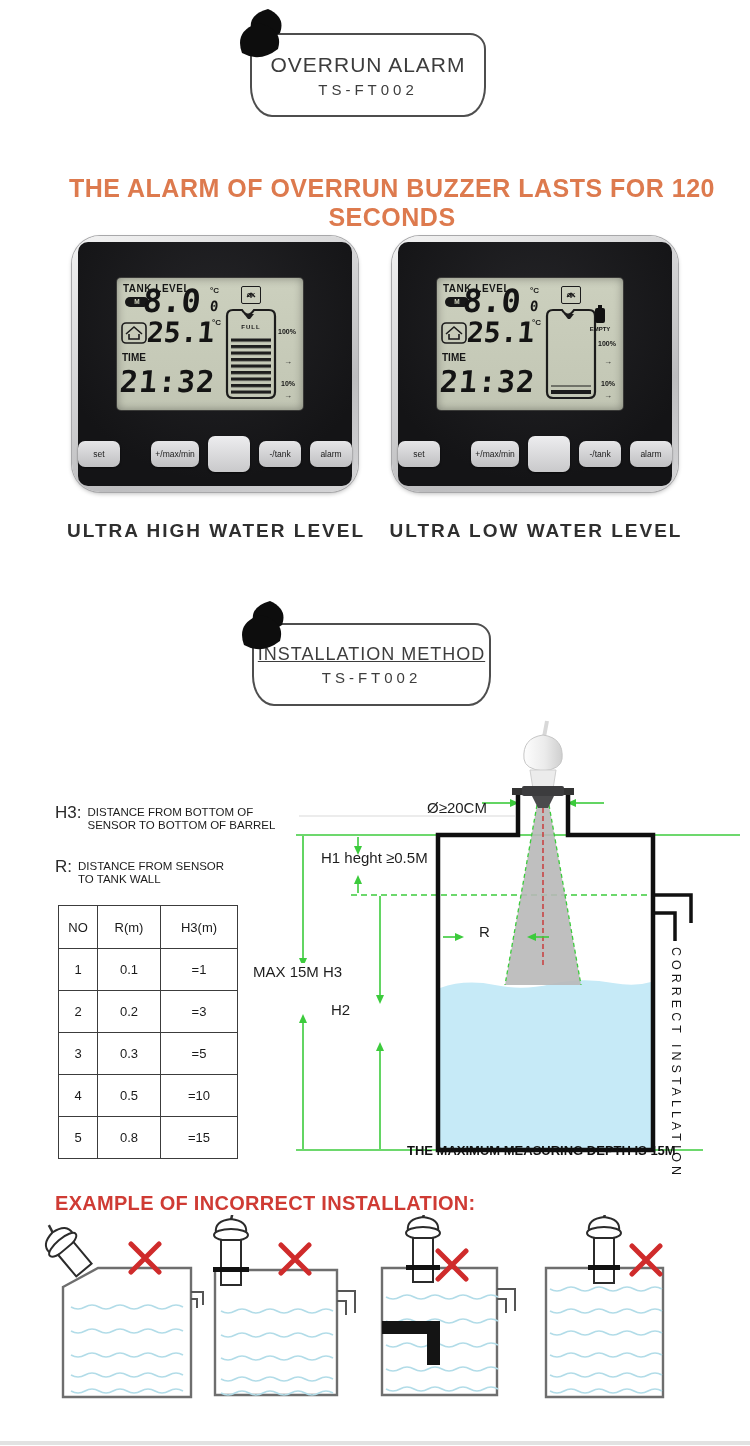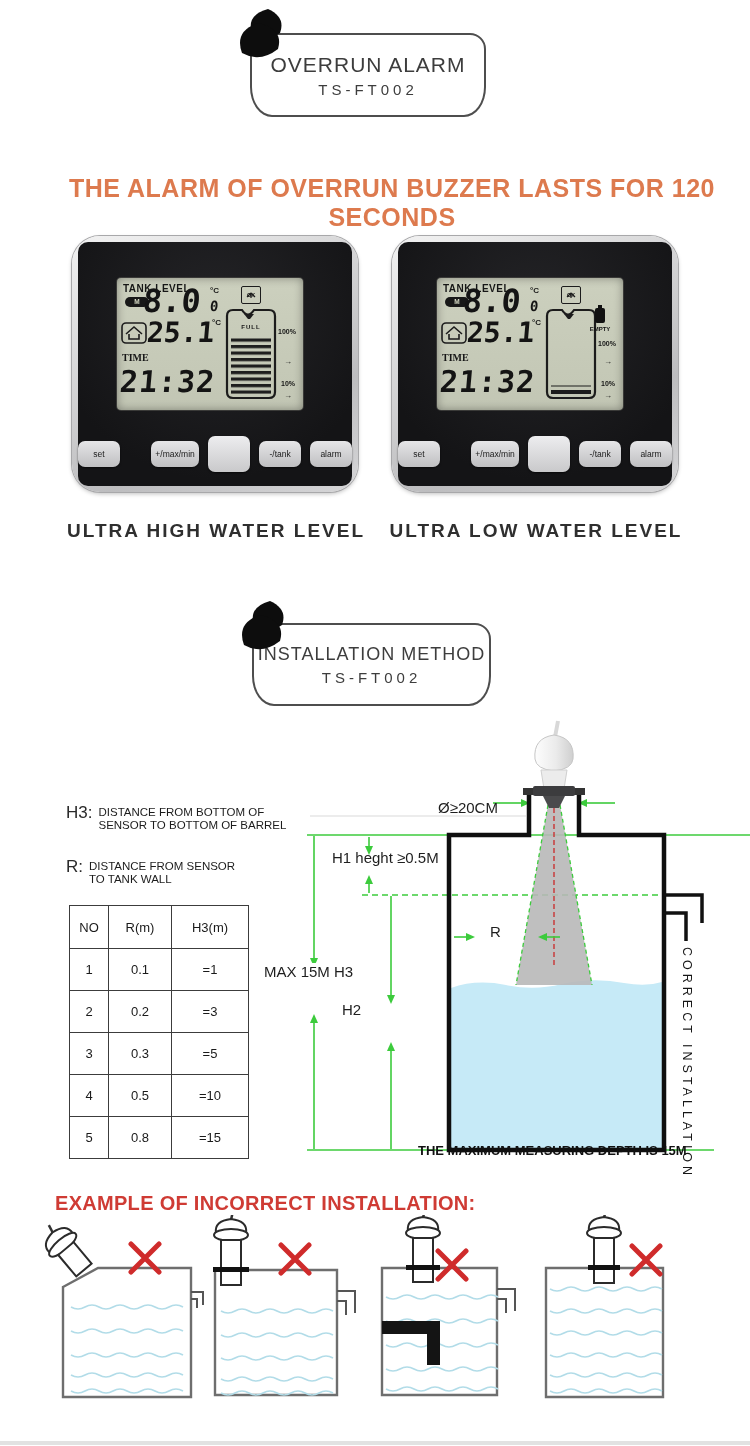--- a/index.html
+++ b/index.html
@@ -31,21 +31,21 @@
   .seg{font-family:"DejaVu Sans Mono",monospace;font-weight:bold;color:#141414;transform:skewX(-5deg);}
   .tank-label{left:6px;top:5px;font-size:10px;font-weight:bold;color:#161616;letter-spacing:.5px;}
   .m-badge{left:8px;top:19px;width:24px;height:10px;background:#181818;color:#d7dbc6;
            font-size:6.5px;font-weight:bold;text-align:center;line-height:10px;border-radius:5px;}
   .lvl{left:26px;top:4px;font-size:32px;}
   .lvl-deg{left:93px;top:8px;font-size:8px;font-weight:bold;color:#161616;}
   .lvl-sub{left:93px;top:20px;font-size:14px;}
   .house-icon{left:4px;top:42px;}
   .temp{left:30px;top:38px;font-size:28px;}
   .temp-deg{left:95px;top:40px;font-size:8px;font-weight:bold;color:#161616;}
-  .time-label{left:5px;top:74px;font-size:10px;font-weight:bold;color:#161616;font-family:Liberation Serif, serif;}
+  .time-label{left:5px;top:74px;font-size:10px;font-weight:bold;color:#161616;}
   .time{left:3px;top:86px;font-size:30px;letter-spacing:1px;}
   .ok-box{left:124px;top:8px;width:18px;height:16px;border:1.5px solid #1c1c1c;border-radius:2px;
           display:flex;flex-direction:column;align-items:center;justify-content:center;gap:1px;}
   .ok-box span{position:static;font-size:5.5px;font-weight:bold;color:#141414;}
   .bottle{left:102px;top:28px;}
   .full-lbl{left:102px;top:46px;width:64px;text-align:center;font-size:6px;font-weight:bold;color:#141414;letter-spacing:1px;}
   .pct{font-size:7px;font-weight:bold;color:#141414;}
   .pct-top{left:161px;top:50px;}
   .pct-bot{left:164px;top:102px;}
   .scale-arrow{width:10px;height:8px;font-size:8px;line-height:8px;color:#141414;}
@@ -58,21 +58,21 @@
         align-items:center;gap:9px;}
   .btn{height:26px;border-radius:7px;background:linear-gradient(180deg,#e6e6e8,#bfbfc1);
        box-shadow:0 1px 2px rgba(0,0,0,.6);font-size:8.5px;color:#1a1a1a;
        display:flex;align-items:center;justify-content:center;}
   .b1,.b4,.b5{width:52px;} .b2{width:60px;margin-left:22px;}
   .b3{width:52px;height:36px;background:linear-gradient(180deg,#ededef,#c9c9cb);}
   .caption{position:absolute;top:520px;width:322px;text-align:center;font-size:19px;
            font-weight:bold;letter-spacing:2px;color:#2f2f2f;}
 
   
-  .diagram{position:absolute;left:14px;top:715px;width:635px;height:475px;}
+  .diagram{position:absolute;left:3px;top:715px;width:635px;height:475px;}
   .diagram .dsvg{position:absolute;left:0;top:0;}
   .def-row{position:absolute;display:flex;gap:6px;align-items:flex-start;}
   .def-term{font-size:17px;color:#2a2a2a;}
   .def-desc{font-size:11.5px;line-height:13px;color:#1c1c1c;white-space:pre-line;padding-top:3px;}
   .spec{position:absolute;left:55px;top:190px;border-collapse:collapse;}
   .spec td,.spec th{border:1px solid #3c3c3c;font-size:13px;font-weight:normal;
                     text-align:center;color:#1a1a1a;padding:0;}
   .spec th{height:42px;} .spec td{height:41px;}
   .c1{width:38px;} .c2{width:62px;} .c3{width:76px;}
   .dlabel{position:absolute;font-size:15px;color:#1e1e1e;white-space:nowrap;}
@@ -211,21 +211,21 @@
   </div>
 
   <div class="caption" style="left:375px;">ULTRA LOW WATER LEVEL</div>
   <div class="caption" style="left:55px;">ULTRA HIGH WATER LEVEL</div>
 
   <div class="badge" style="left:252px;top:623px;width:235px;height:79px;">
     <svg class="leaf" style="left:-14px;top:-26px;" width="66" height="58" viewBox="0 0 66 58">
       <path d="M14 26 Q8 8 30 2 Q48 10 42 26 Q28 36 14 26 Z" fill="#0d0d0d"></path>
       <path d="M4 46 Q-4 24 20 16 Q46 22 40 42 Q22 56 4 46 Z" fill="#0d0d0d"></path>
     </svg>
-    <div class="b-title" style="font-size:18px;">INSTALLATION METHOD</div>
+    <div class="b-title" style="font-size:18px;text-decoration:underline;">INSTALLATION METHOD</div>
     <div class="b-model">TS-FT002</div>
   </div>
 
   <div class="diagram">
     <svg class="dsvg" width="750" height="475" viewBox="0 0 750 475">
 
       <line x1="296" y1="101" x2="512" y2="101" stroke="#dadada" stroke-width="1.2"></line>
 
       <line x1="293" y1="120" x2="737" y2="120" stroke="#3ccb3c" stroke-width="1.6"></line>
       <line x1="348" y1="180" x2="654" y2="180" stroke="#3ccb3c" stroke-width="1.4" stroke-dasharray="6,4"></line>

